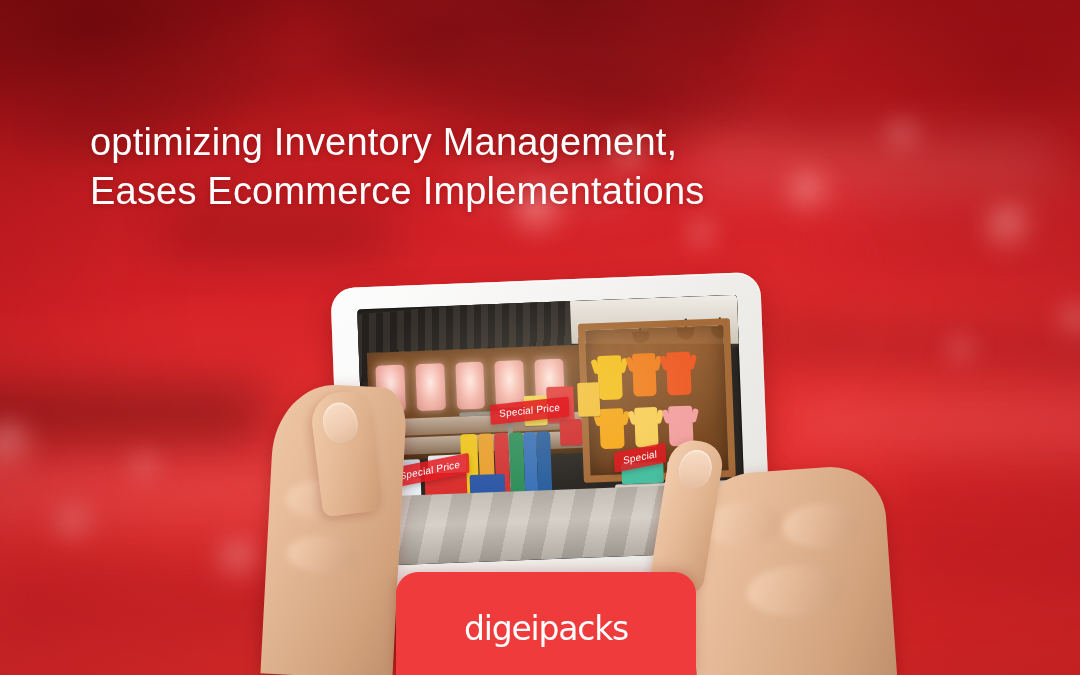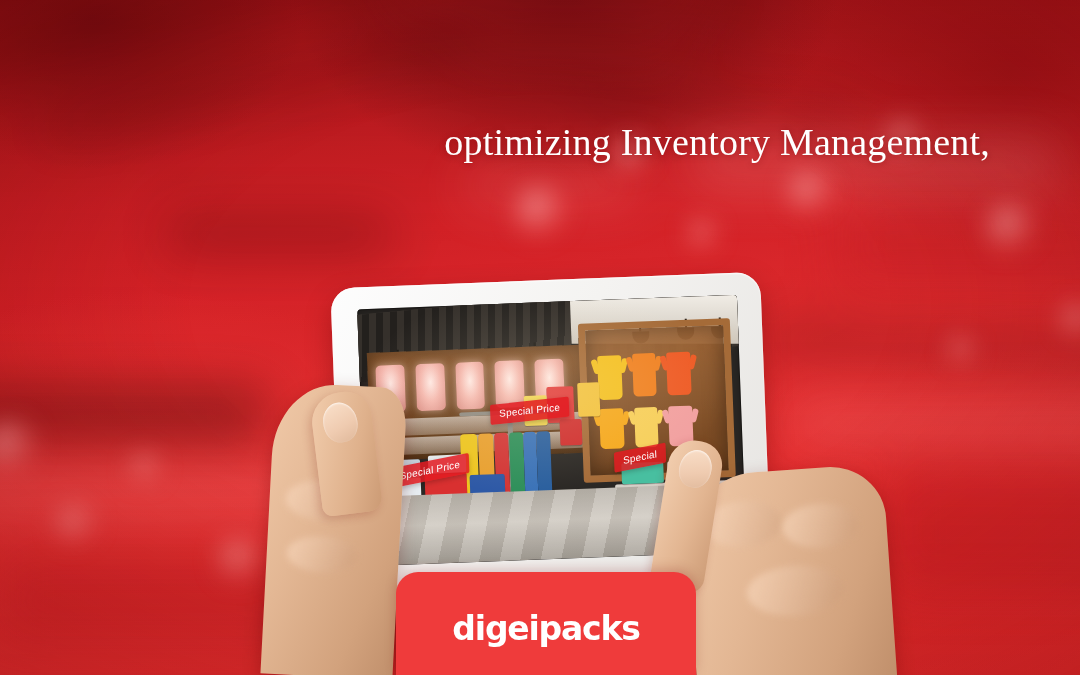--- a/index.html
+++ b/index.html
@@ -76,23 +76,23 @@
     font-weight: 400;
     letter-spacing: 2px;
     line-height: 1;
     white-space: nowrap;
     transform: translateY(-1px);
   }
 
   .subtitle {
     position: absolute;
     left: 0; right: 0; top: 118px;
-    text-align: right;
+    text-align: left;
     color: #ffffff;
-    font-family: Liberation Serif, serif;
+    font-family: Liberation Sans, sans-serif;
     font-size: 38px;
     font-weight: 400;
     line-height: 1.28;
     letter-spacing: .2px;
     text-shadow: 0 1px 6px rgba(110,4,8,.42);
     padding: 0 90px;
   }
   .subtitle .l2 { display: block; }
 
   
@@ -301,21 +301,21 @@
     left: 396px; top: 612px; width: 300px;
     text-align: center;
     color: #ffffff;
     font-family: "DejaVu Sans", sans-serif;
     font-size: 33px;
     font-weight: 400;
     letter-spacing: -.6px;
     line-height: 1;
     white-space: nowrap;
   }
-  .logo .mark { letter-spacing: -1.2px; font-weight: bold; }
+  .logo .mark { letter-spacing: -1.2px; }
 </style>
 </head>
 <body>
 
 <div id="canvas">
 
   <div class="bg-layer">
     <div class="bg-base"></div>
 
     <div class="bg-shapes">
@@ -355,20 +355,21 @@
 
     </div>
 
     <div class="bg-tint"></div>
     <div class="bg-vign"></div>
   </div>
 
 
   <div class="subtitle">
     <span class="l1">optimizing Inventory Management,</span>
+    <span class="l2">Eases Ecommerce Implementations</span>
   </div>
 
   <div class="tablet-wrap">
     <div class="tablet-body"></div>
 
     <div class="tablet-screen">
       <div class="shot">
 
         <div class="ceiling"></div>
         <div class="ceiling-r"></div>

